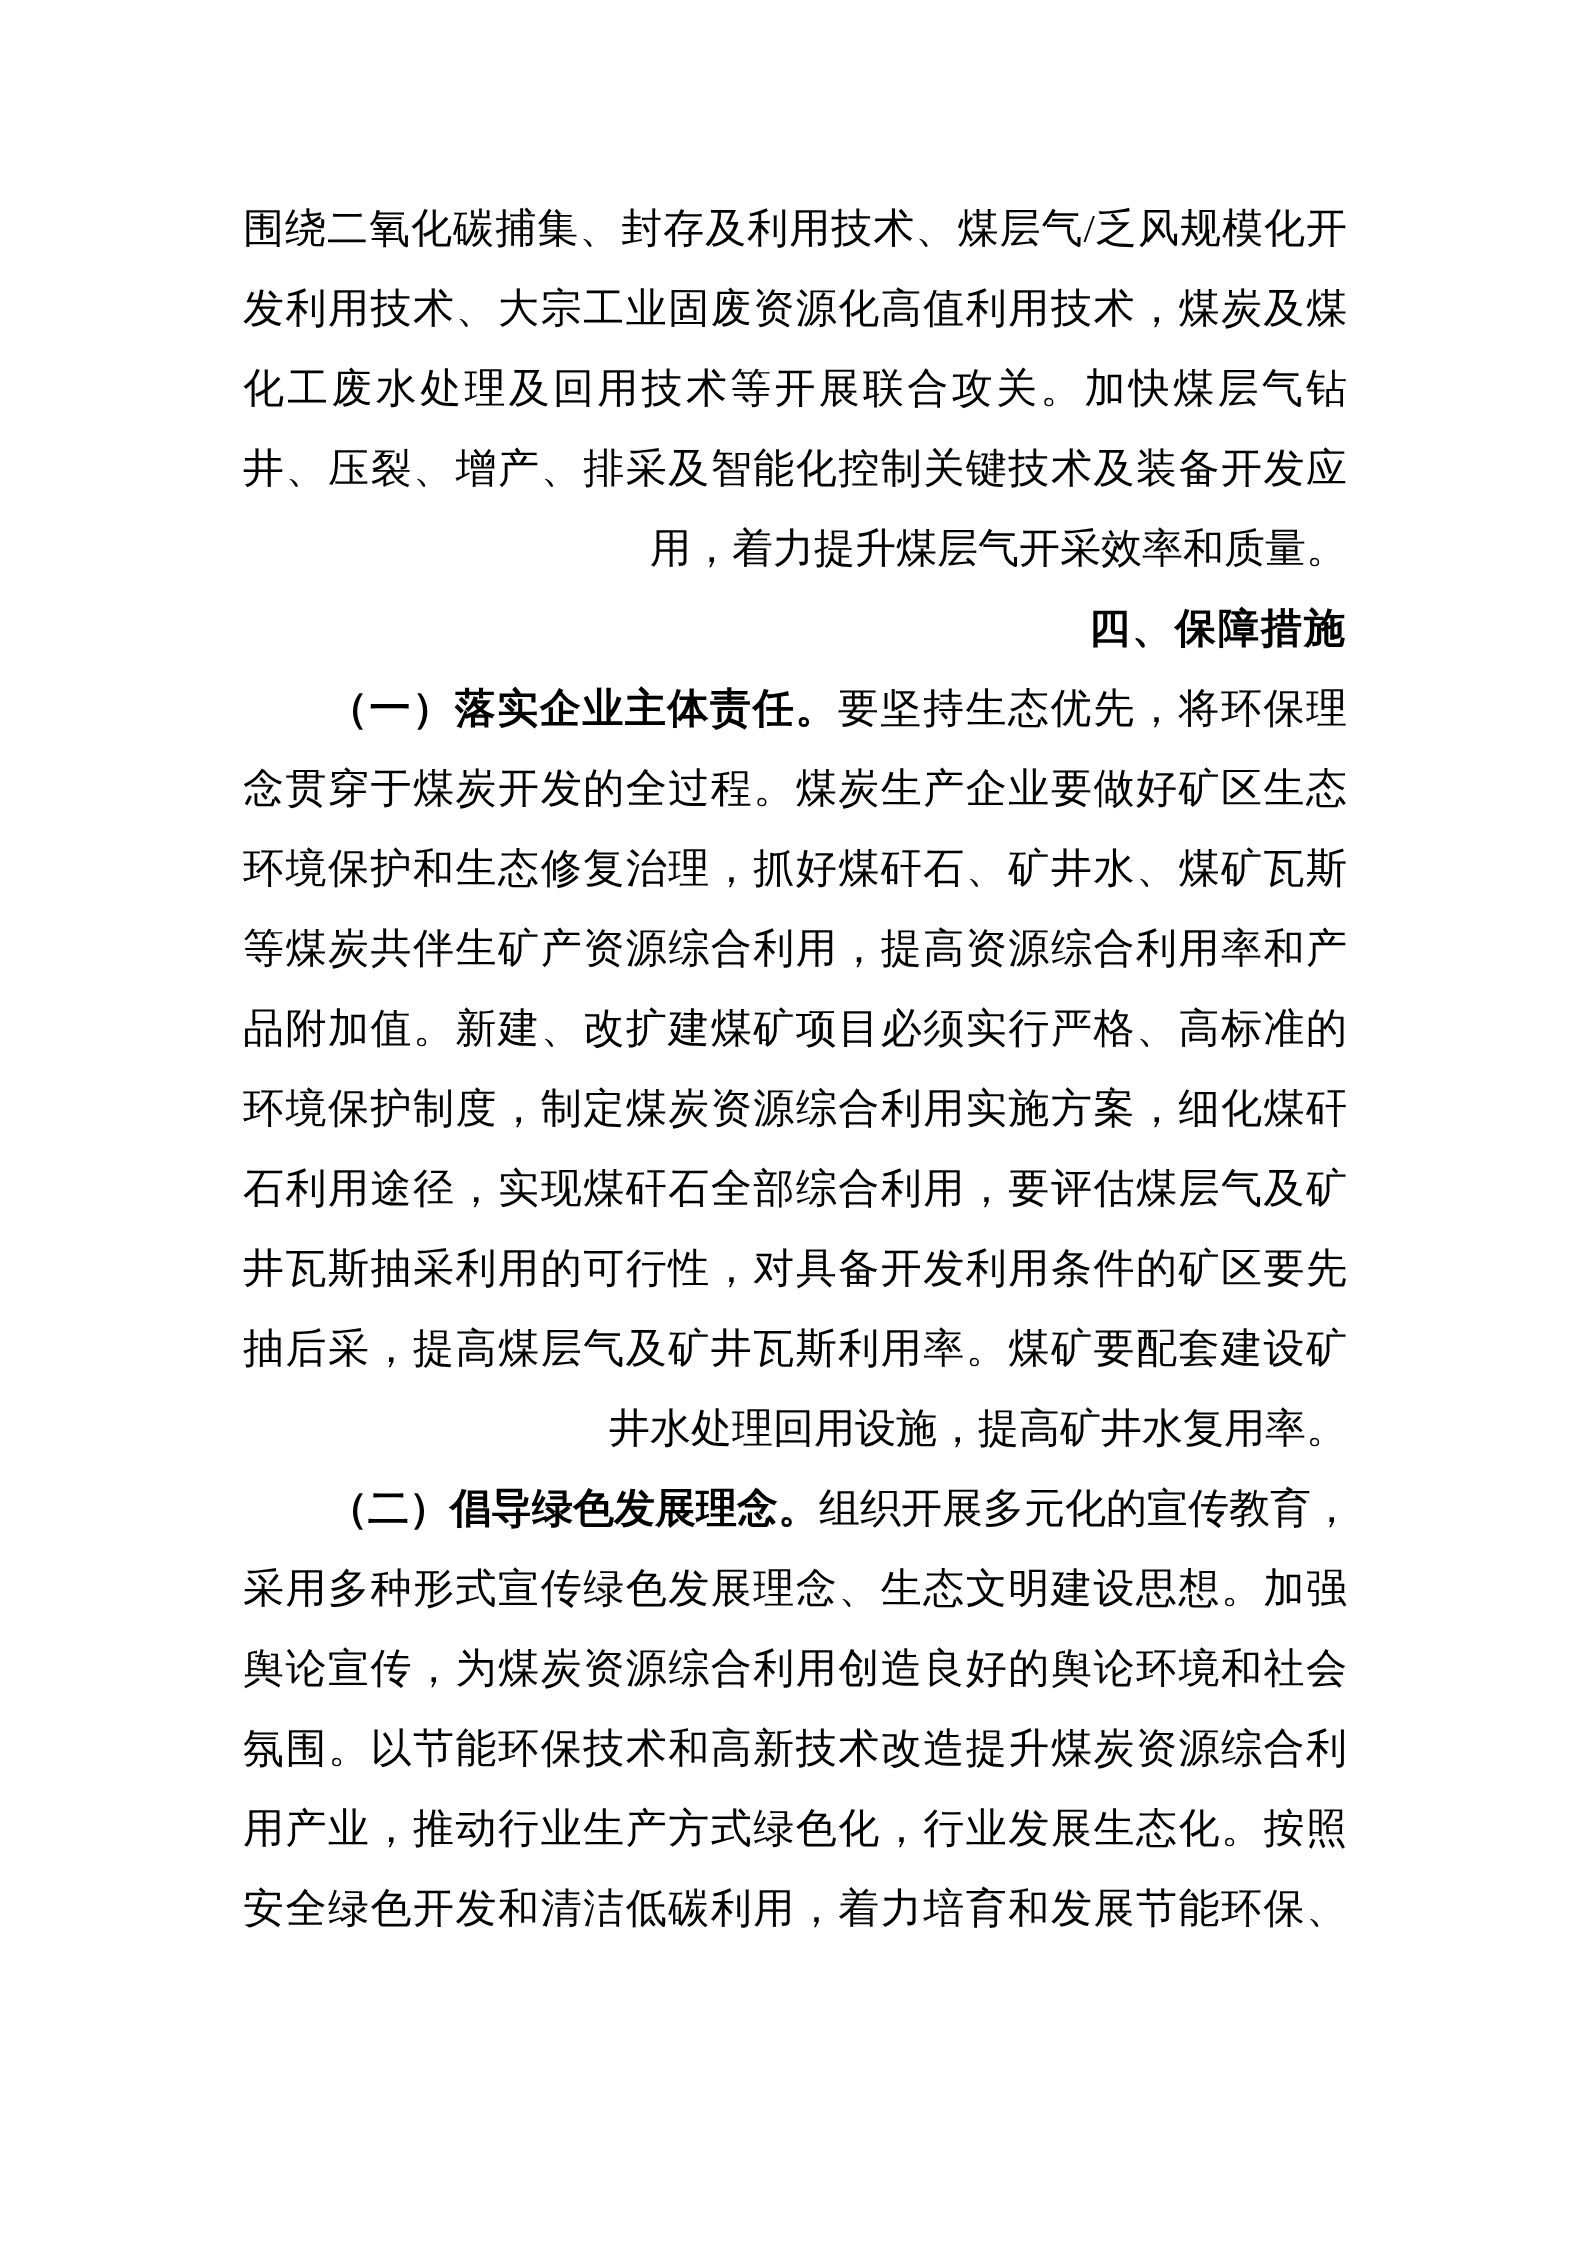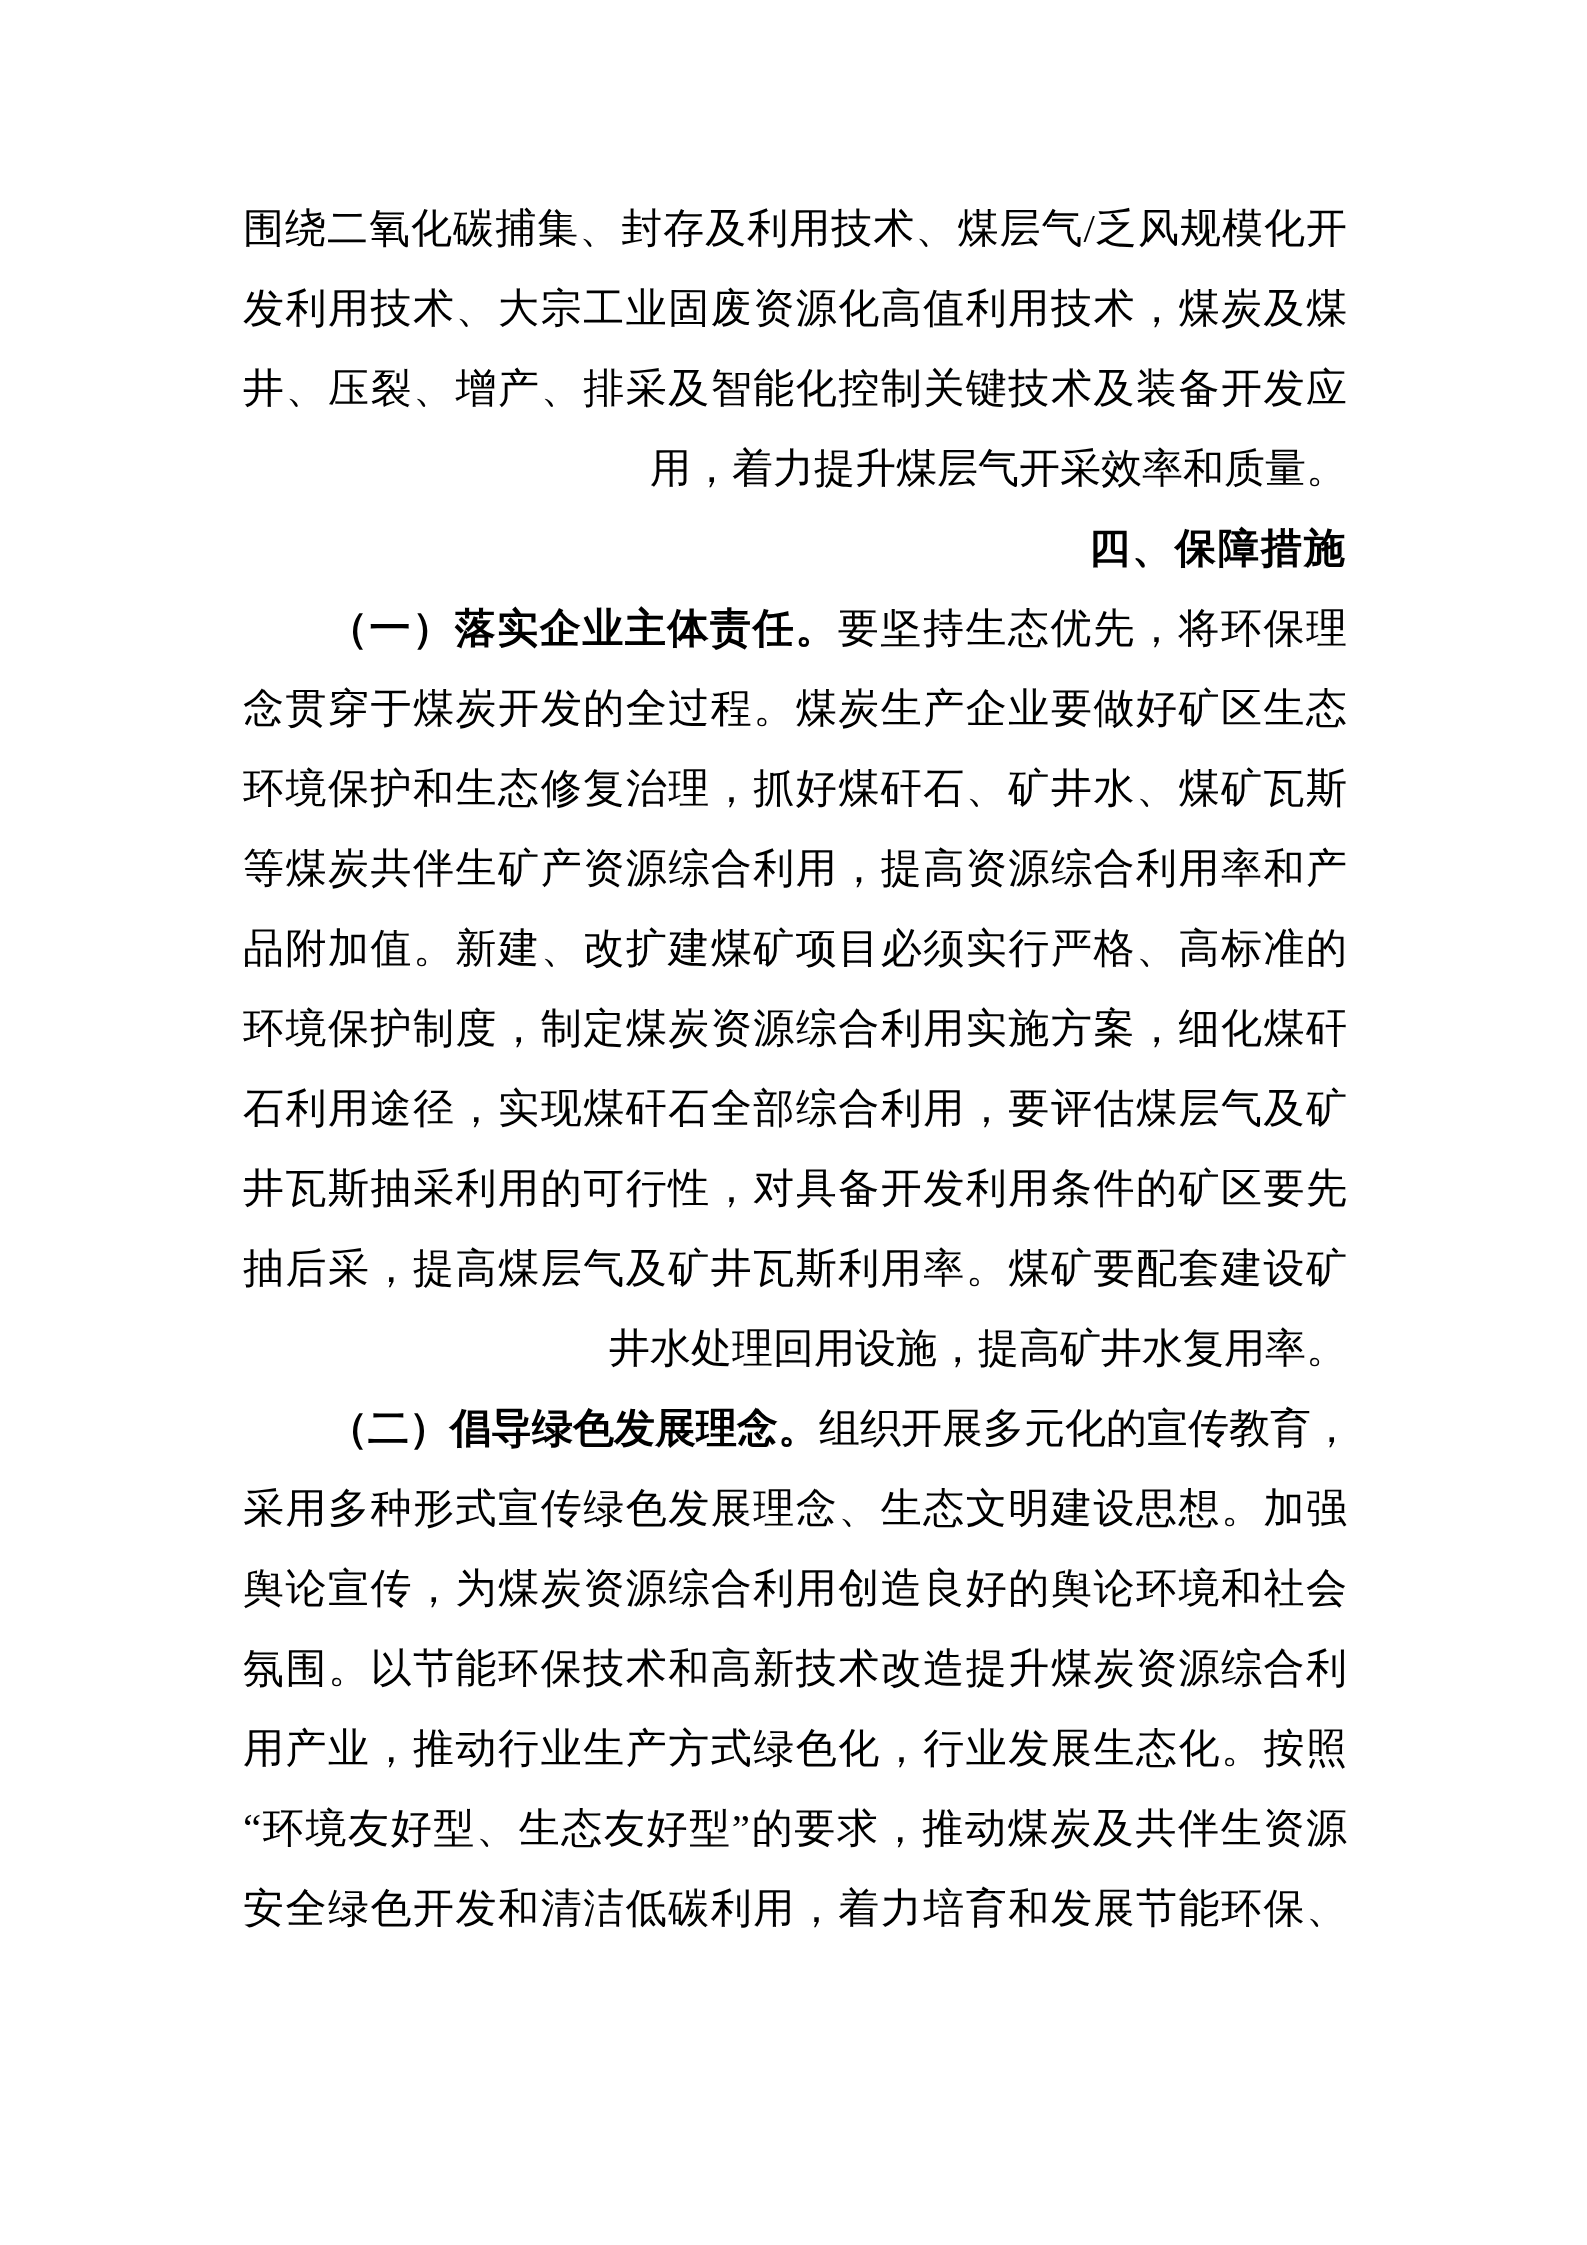--- a/index.html
+++ b/index.html
@@ -50,20 +50,21 @@
 </style>
 </head>
 <body>
 
 <div class="page">
   <div class="text-block">
 
     <div>
       <div class="line fill">围绕二氧化碳捕集、封存及利用技术、煤层气/乏风规模化开</div>
       <div class="line fill">发利用技术、大宗工业固废资源化高值利用技术，煤炭及煤</div>
+      <div class="line fill">化工废水处理及回用技术等开展联合攻关。加快煤层气钻</div>
       <div class="line fill">井、压裂、增产、排采及智能化控制关键技术及装备开发应</div>
       <div class="line">用，着力提升煤层气开采效率和质量。</div>
     </div>
 
     <div class="line indent heading">四、保障措施</div>
 
     <div>
       <div class="line indent fill">
         <span class="lead-bold">（一）落实企业主体责任。</span><span>要坚持生态优先，将环保理</span>
       </div>
@@ -79,18 +80,17 @@
     </div>
 
     <div>
       <div class="line indent fill">
         <span class="lead-bold">（二）倡导绿色发展理念。</span><span>组织开展多元化的宣传教育，</span>
       </div>
       <div class="line fill">采用多种形式宣传绿色发展理念、生态文明建设思想。加强</div>
       <div class="line fill">舆论宣传，为煤炭资源综合利用创造良好的舆论环境和社会</div>
       <div class="line fill">氛围。以节能环保技术和高新技术改造提升煤炭资源综合利</div>
       <div class="line fill">用产业，推动行业生产方式绿色化，行业发展生态化。按照</div>
-      <div class="line fill">“环境友好型、生态友好型”的要求，推动煤炭及共伴生资源</div>
       <div class="line fill">安全绿色开发和清洁低碳利用，着力培育和发展节能环保、</div>
     </div>
 
   </div>
 </div>
 
 </body></html>

